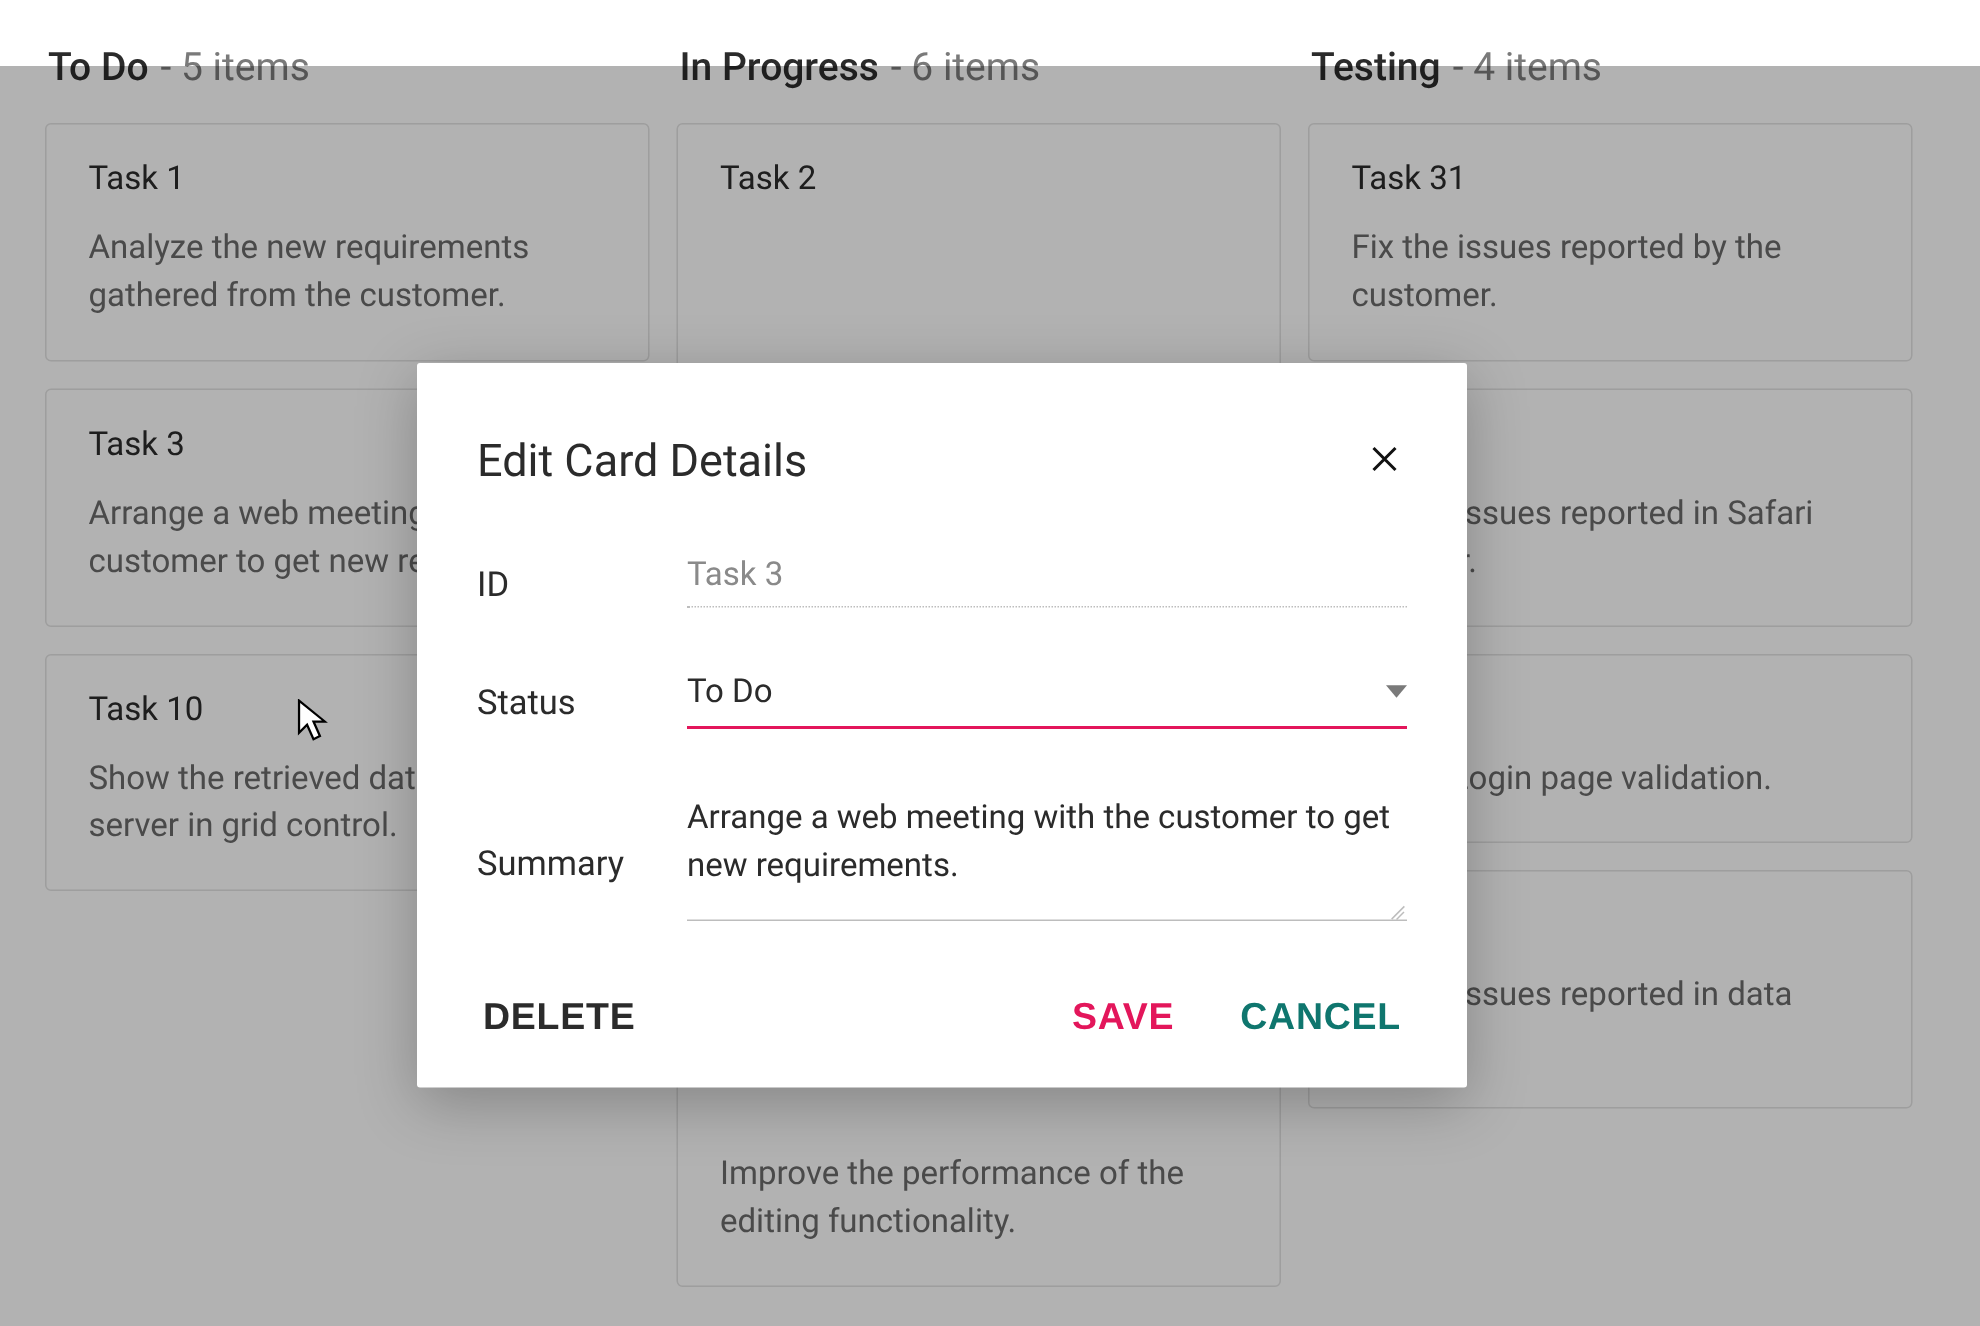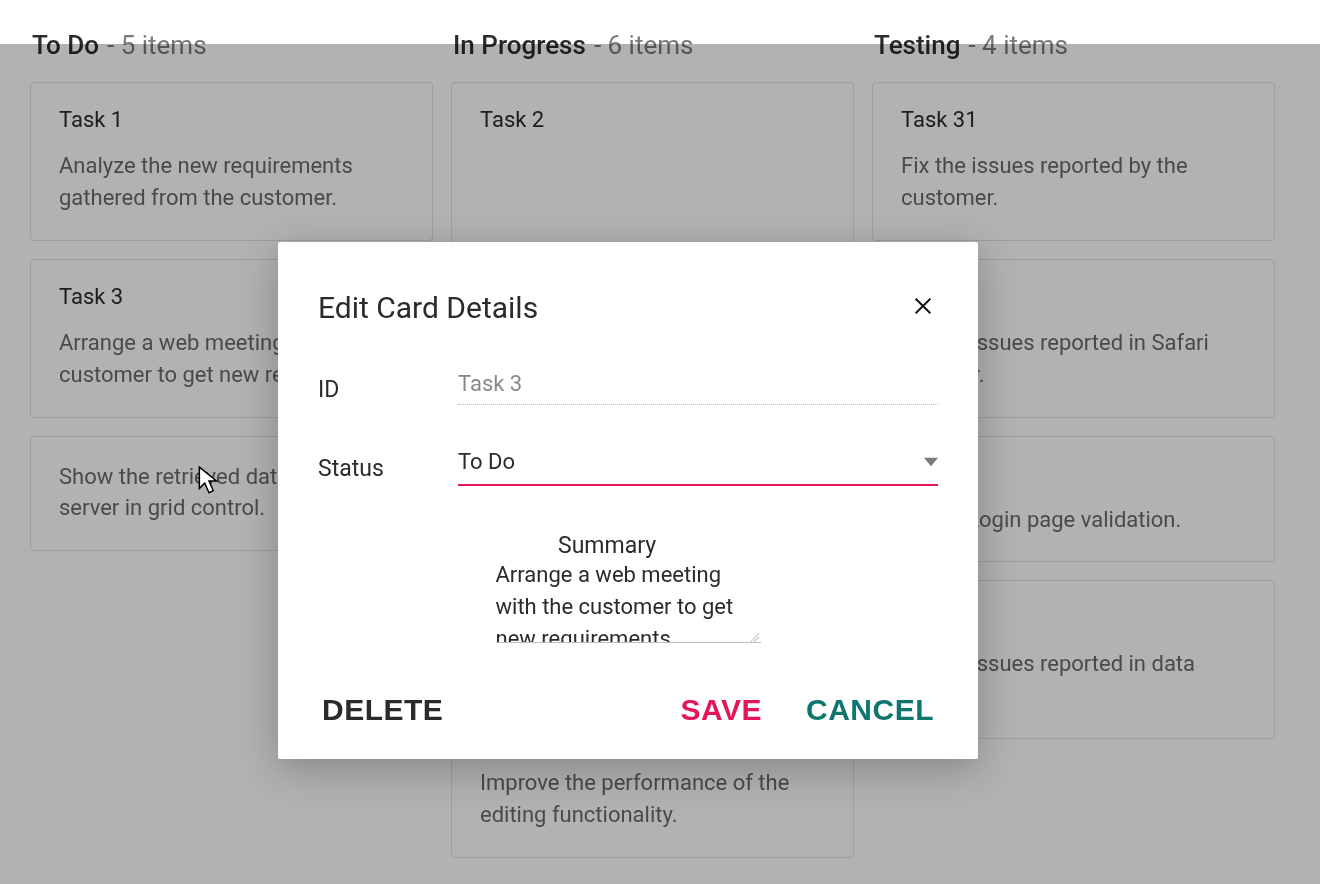--- a/index.html
+++ b/index.html
@@ -22,21 +22,21 @@
   .close-btn svg { width: 22px; height: 22px; stroke: #111; stroke-width: 2.2; }
   .form-row { display: flex; align-items: center; margin-bottom: 44px; }
   .form-label { width: 140px; font-size: 23px; color: #2b2b2b; padding-top: 2px; }
   .form-field { flex: 1; }
   .id-field { font-size: 22px; color: #8a8a8a; padding-bottom: 8px; border-bottom: 1px dotted #bdbdbd; }
   .status-field { display: flex; justify-content: space-between; align-items: center; font-size: 22px; color: #2b2b2b; padding-bottom: 10px; border-bottom: 2px solid #e3165b; cursor: pointer; }
   .status-field svg { width: 14px; height: 14px; fill: #7a7a7a; }
   .summary-field { font-family: inherit; font-size: 22px; color: #2b2b2b; line-height: 1.45; width: 100%; border: none; border-bottom: 1px solid #bdbdbd; padding: 0 0 6px 0; resize: none; height: 84px; background: transparent; }
   .actions { display: flex; justify-content: space-between; align-items: center; margin-top: 40px; }
   .actions-right { display: flex; gap: 36px; }
-  .btn { background: none; border: none; font-size: 30px; font-weight: 600; letter-spacing: 0.5px; cursor: pointer; padding: 6px 4px; }
+  .btn { background: none; border: none; font-size: 25px; font-weight: 600; letter-spacing: 0.5px; cursor: pointer; padding: 6px 4px; }
   .btn-delete { color: #2b2b2b; }
   .btn-save { color: #e3165b; }
   .btn-cancel { color: #0f766e; }
   
   .cursor { position: absolute; top: 466px; left: 196px; pointer-events: none; }
   .cursor svg { width: 26px; height: 30px; }
   
   .ta-wrap { position: relative; }
   .ta-corner { position: absolute; right: 2px; bottom: 6px; width: 12px; height: 12px; pointer-events:none; }
   .ta-corner::before, .ta-corner::after { content:""; position:absolute; background:#bdbdbd; height:1px; }
@@ -55,20 +55,21 @@
     <div class="cards">
       <div class="card">
         <div class="card-title">Task 1</div>
         <div class="card-sum">Analyze the new requirements gathered from the customer.</div>
       </div>
       <div class="card">
         <div class="card-title">Task 3</div>
         <div class="card-sum">Arrange a web meeting with the customer to get new requirements.</div>
       </div>
       <div class="card">
+        <div class="card-title">Task 10</div>
         <div class="card-sum">Show the retrieved data from the server in grid control.</div>
       </div>
     </div>
   </div>
 
   <div class="column">
     <div class="col-header">
       <span class="col-title">In Progress</span>
       <span class="col-count">- 6 items</span>
     </div>
@@ -136,21 +137,21 @@
           <span>To Do</span>
           <span>
             <svg viewBox="0 0 10 6">
                 <path d="M0 0 L10 0 L5 6 Z"></path>
               </svg>
           </span>
         </div>
       </div>
     </div>
 
-    <div class="form-row" style="margin-bottom:10px;flex-direction:column;">
+    <div class="form-row" style="margin-bottom:10px;">
       <div class="form-label">Summary</div>
       <div class="form-field ta-wrap">
         <textarea class="summary-field" style="">Arrange a web meeting with the customer to get new requirements.</textarea>
         <span class="ta-corner"></span>
       </div>
     </div>
 
     <div class="actions">
       <button class="btn btn-delete">DELETE</button>
       <div class="actions-right">

